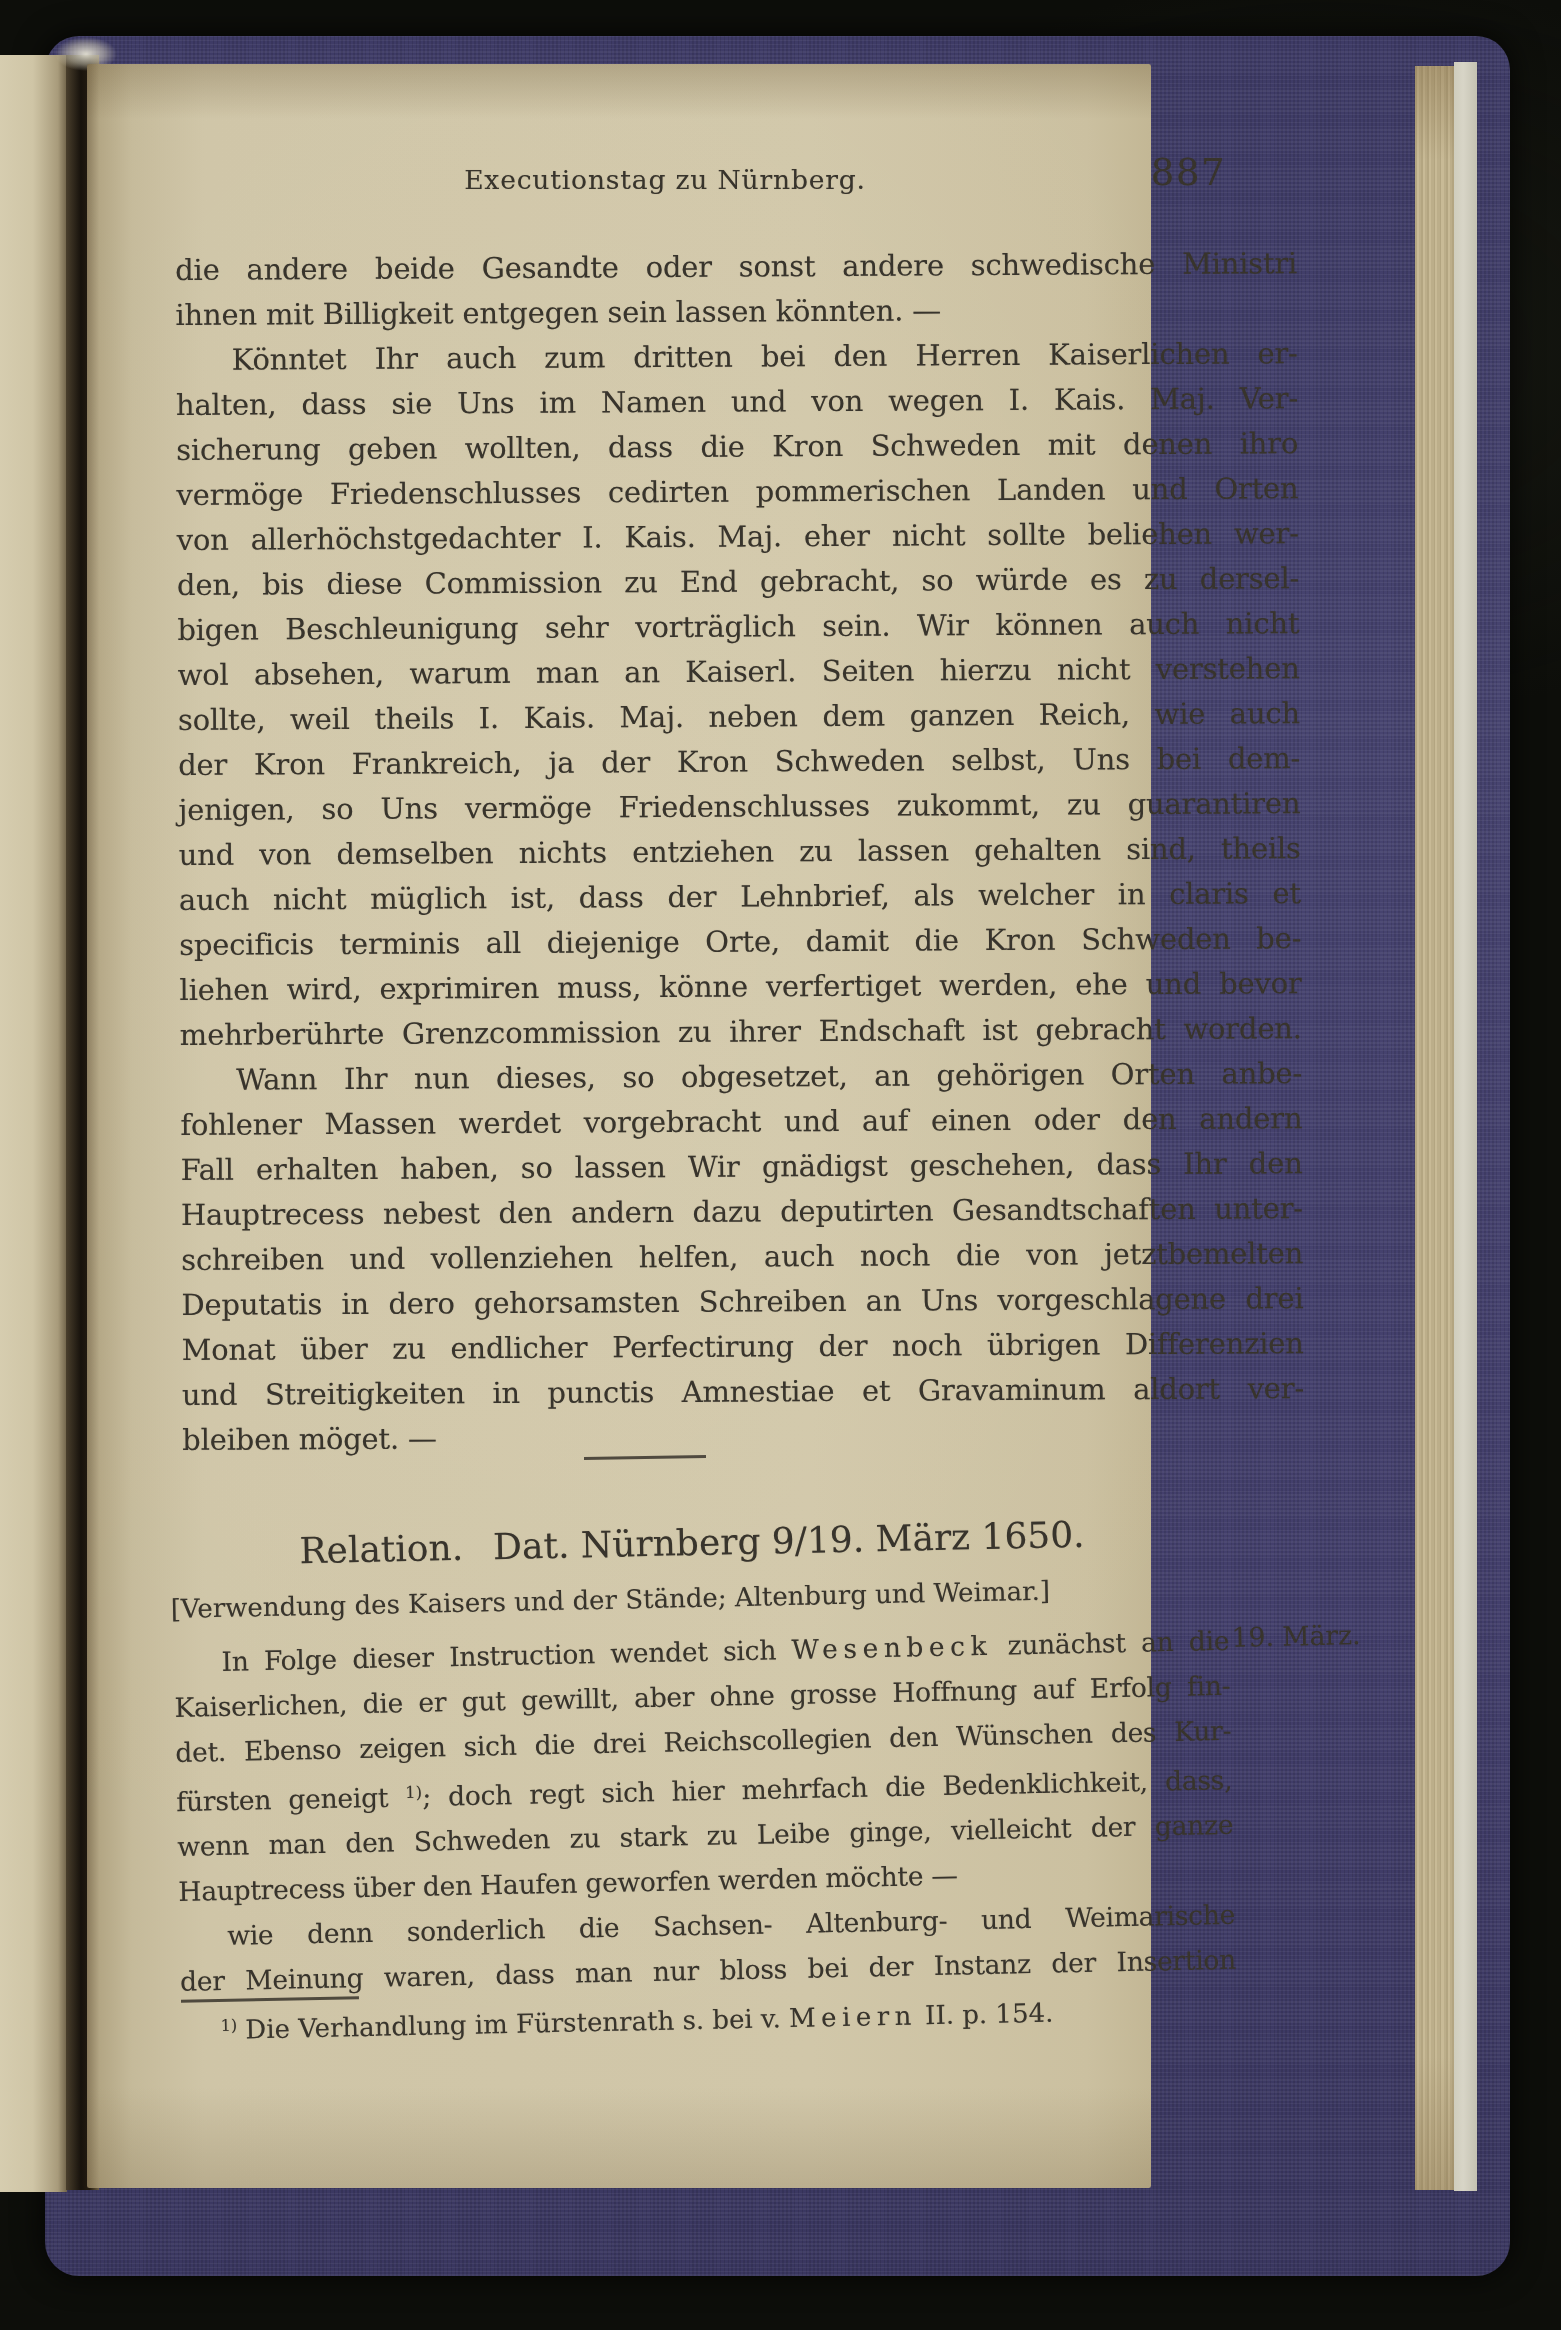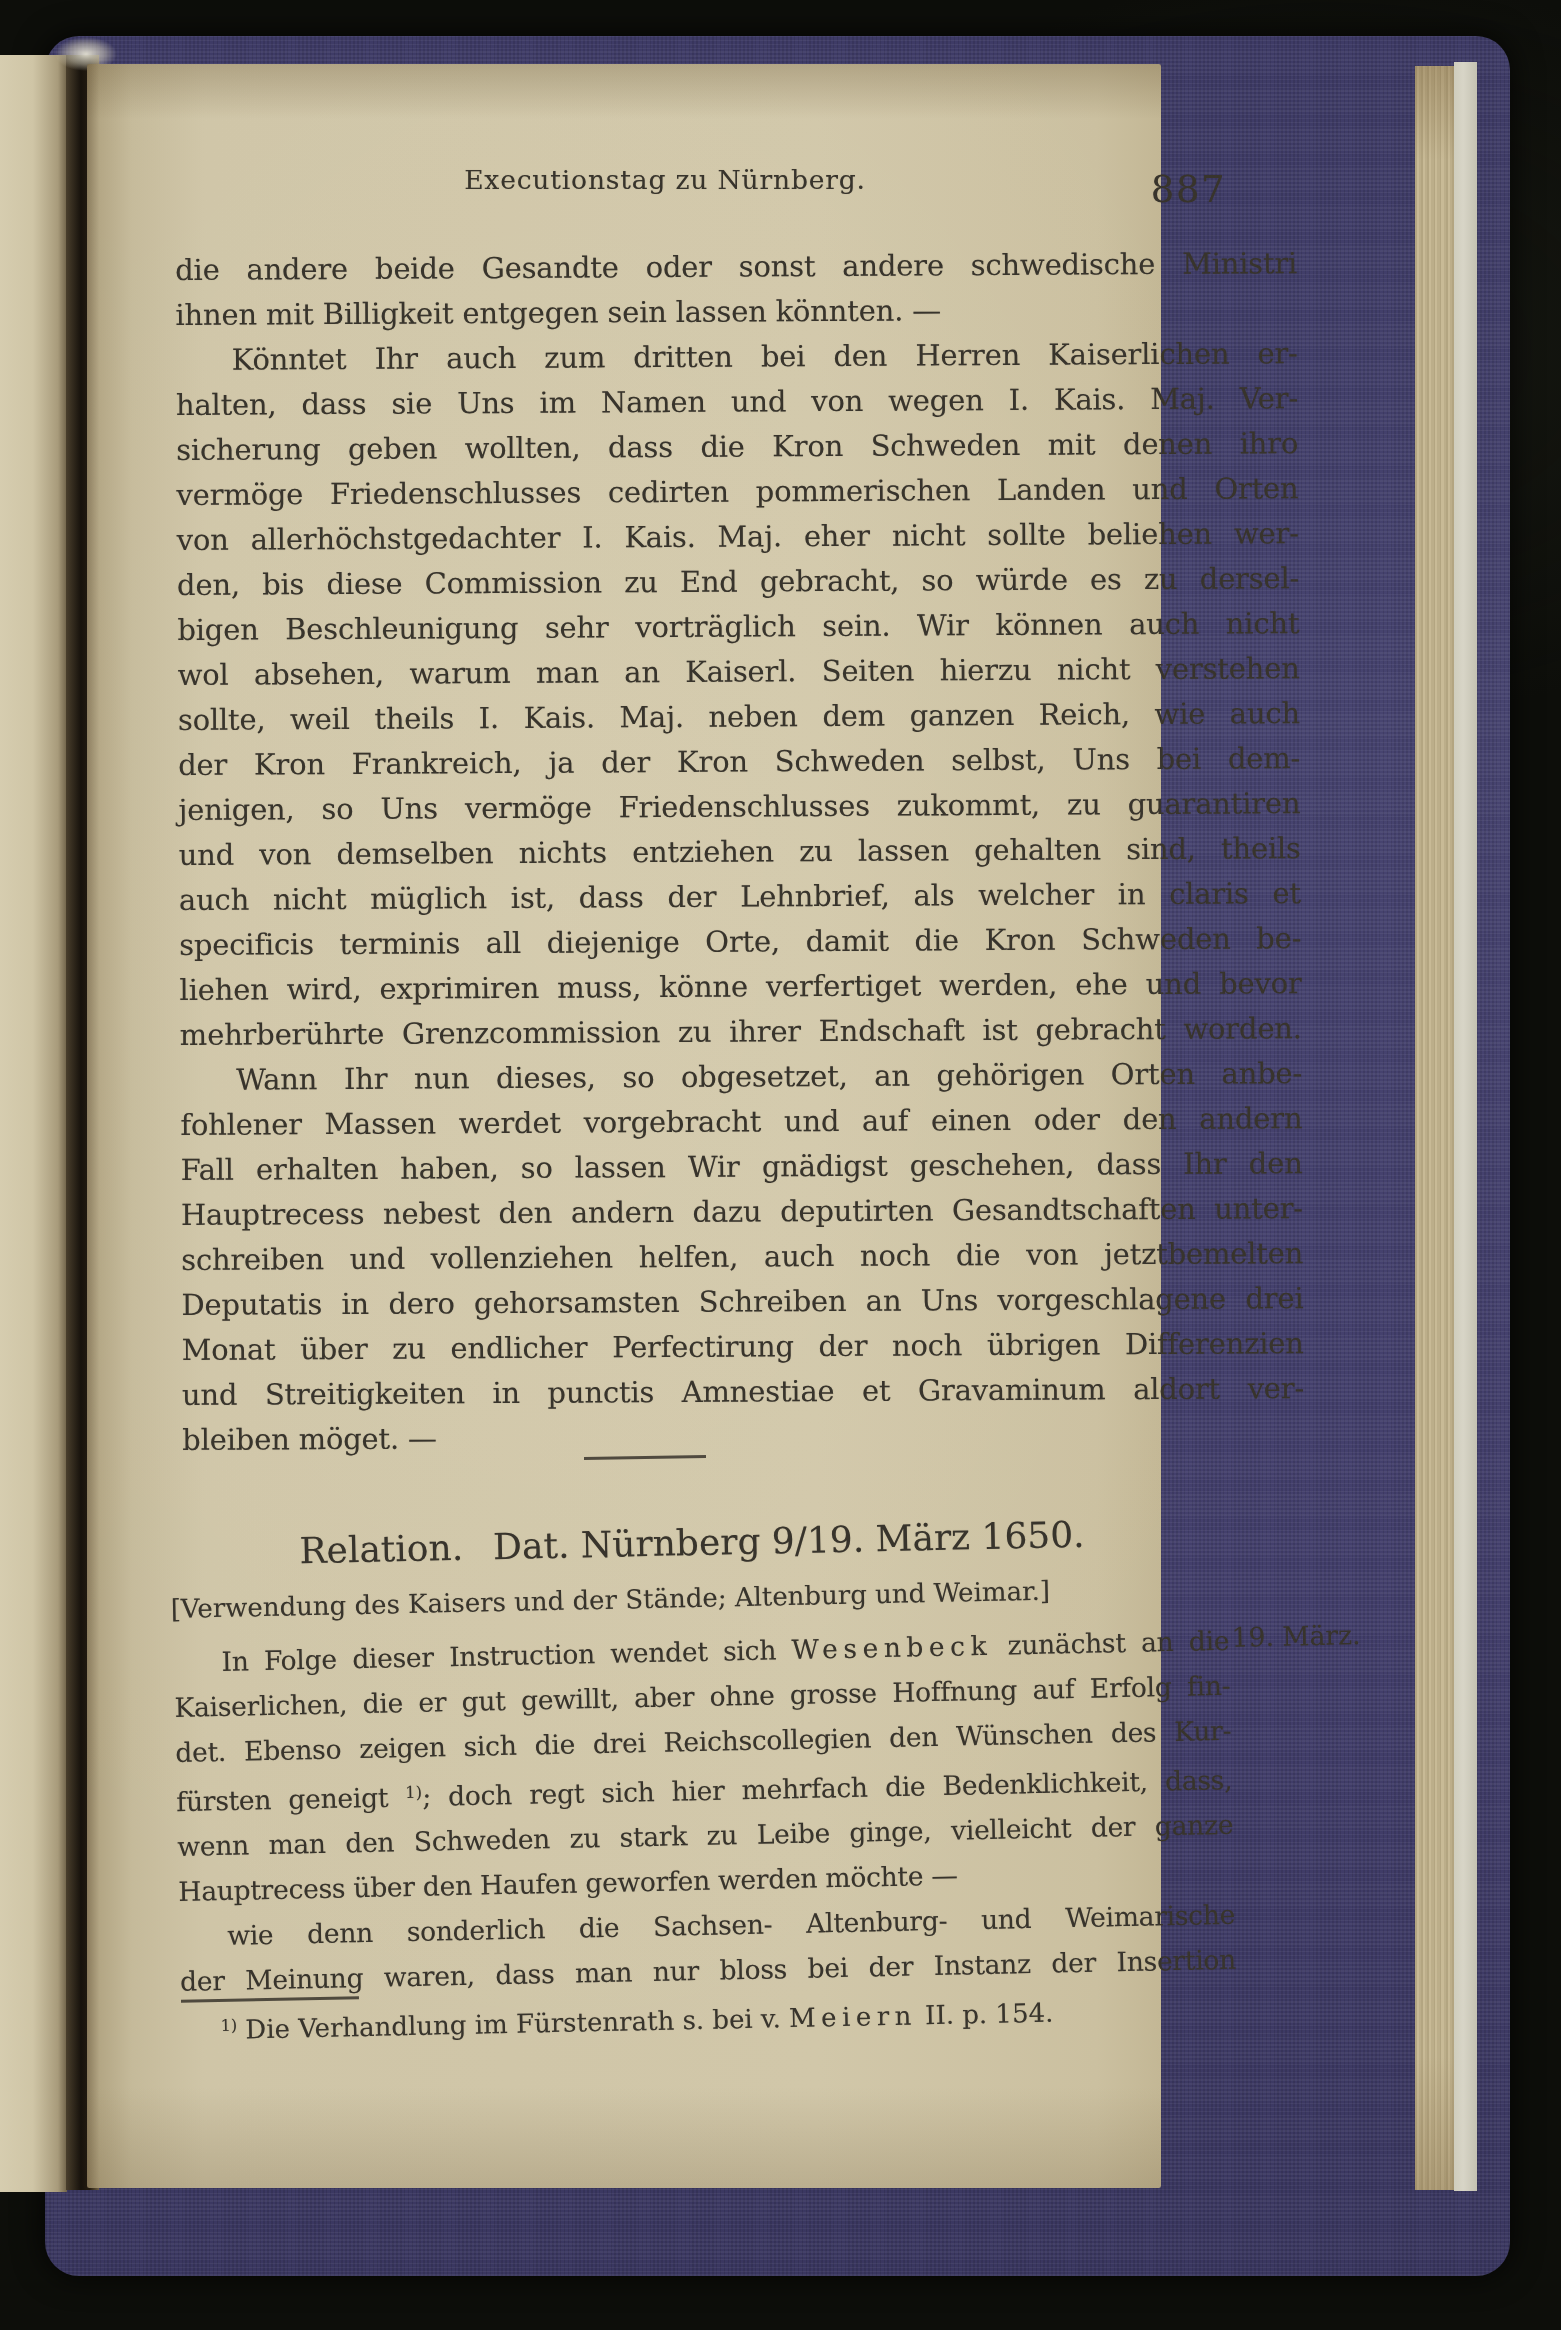--- a/index.html
+++ b/index.html
@@ -48,30 +48,29 @@
     position:absolute;left:55px;top:37px;width:62px;height:34px;border-radius:50%;
     background:radial-gradient(closest-side, rgba(228,225,210,.95), rgba(210,205,185,.5) 60%, rgba(0,0,0,0));
   }
   .paper{
     position:absolute;left:87px;top:64px;width:1064px;height:2124px;border-radius:2.3px;
     background:
       linear-gradient(180deg, rgba(95,75,40,.28), rgba(0,0,0,0) 55px, rgba(0,0,0,0) 2023px, rgba(95,75,40,.20)),
       radial-gradient(1093px 1718px at 45% 40%, rgba(255,250,230,.10), rgba(0,0,0,0) 70%),
       linear-gradient(90deg,#8a7b5c 0px,#b3a684 12.5px,#c5ba9a 45px,var(--paper,#cfc5a7) 117px,#d1c7a9 68%,#cbc0a0 94%,#c3b795 100%);
     color:var(--ink,#38342c);
-    padding-left:10px;
   }
   .paper *{text-shadow:0 0 0.8px rgba(56,52,44,.35);}
   .running-head{
     position:absolute;left:281px;top:100px;width:594px;text-align:center;
     font-size:26.6px;letter-spacing:0.8px;white-space:nowrap;
   }
   .page-number{
     position:absolute;left:1039px;top:87px;width:125px;text-align:center;
-    font-size:37px;letter-spacing:1.6px;margin-top:17px;
+    font-size:37px;letter-spacing:1.6px;
   }
   .text-block{position:absolute;}
   .main-block{
     left:88px;top:184px;width:1122px;
     font-size:29px;line-height:45px;letter-spacing:-0.2px;
     transform:rotate(-0.35deg);transform-origin:0 0;
   }
   .line{text-align:justify;text-align-last:justify;white-space:normal;}
   .line.flush{text-align:left;text-align-last:left;}
   .main-block .line.indent{text-indent:56px;}

